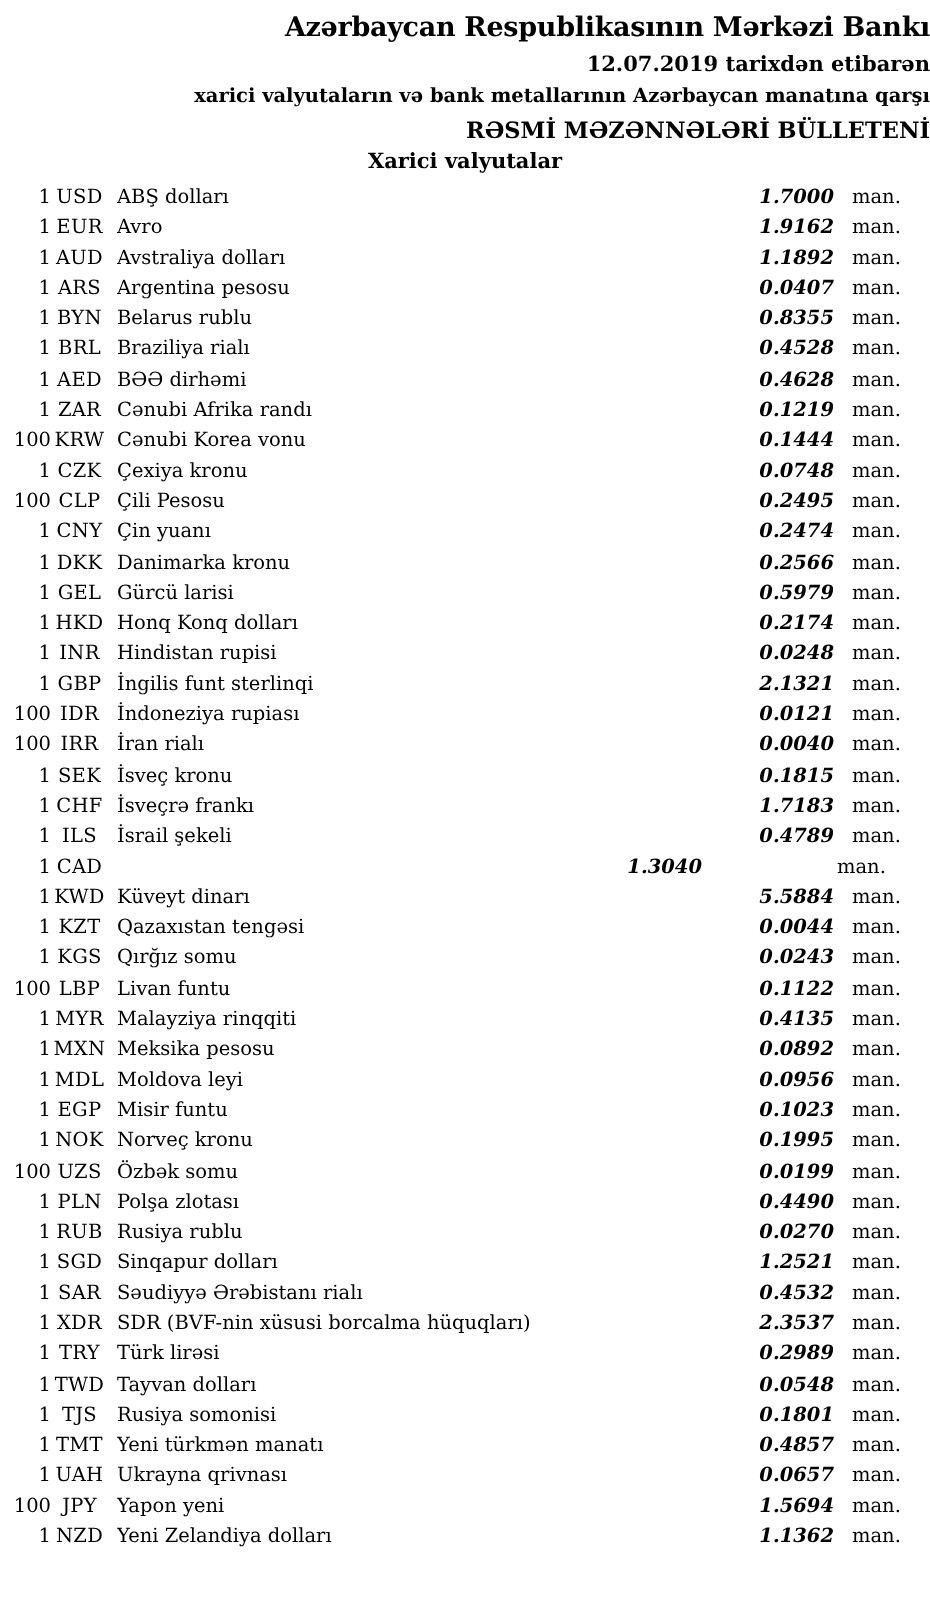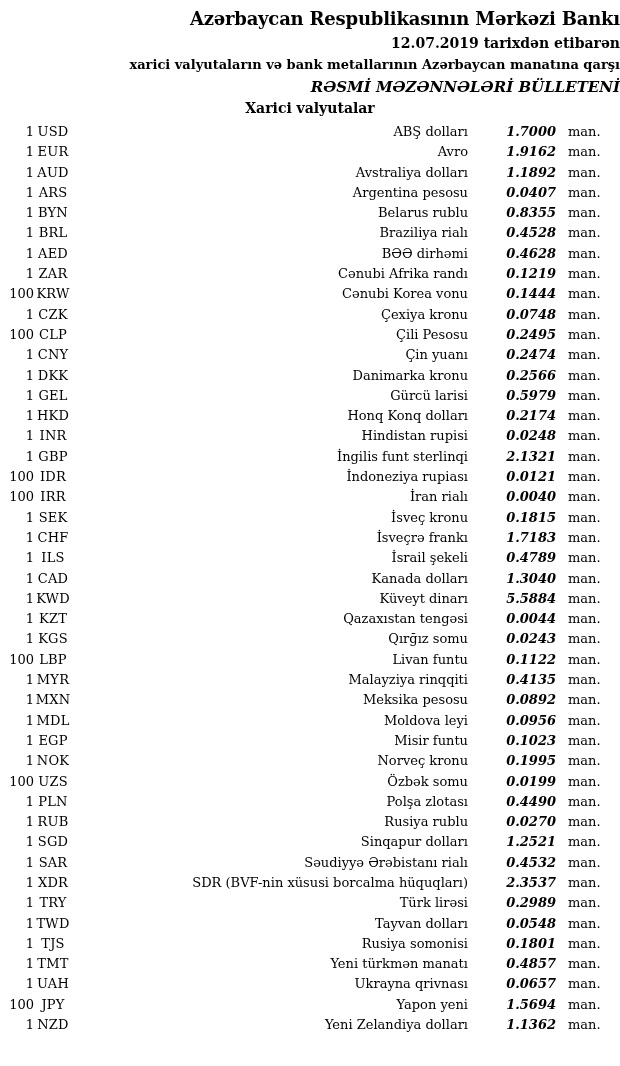--- a/index.html
+++ b/index.html
@@ -32,21 +32,20 @@
   .subtitle {
     font-size: 13px;
     font-weight: 700;
     line-height: 22px;
     margin-left: 32px;
   }
   .bulletin-title {
     font-size: 15px;
     font-weight: 700;
     line-height: 22px;
-    font-style: italic;
   }
   .section-heading {
     text-align: center;
     font-size: 14px;
     font-weight: 700;
     line-height: 20px;
   }
   .rates-table {
     margin-top: 4px;
   }
@@ -60,21 +59,21 @@
     white-space: nowrap;
   }
   .qty {
     text-align: right;
   }
   .code {
     text-align: center;
     letter-spacing: 0.2px;
   }
   .name {
-    text-align: right;
+    text-align: left;
     overflow: hidden;
   }
   .rate {
     text-align: right;
     font-weight: 700;
     font-style: italic;
   }
   .unit {
     text-align: left;
     padding-left: 2px;
@@ -310,21 +309,20 @@
     <span class="name">İsrail şekeli</span>
     <span class="rate">0.4789</span>
     <span></span>
     <span class="unit">man.</span>
   </div>
 
   <div class="rate-row">
     <span class="qty">1</span>
     <span class="code">CAD</span>
     <span></span>
-    <span class="name">Kanada dolları</span>
     <span class="rate">1.3040</span>
     <span></span>
     <span class="unit">man.</span>
   </div>
 
   <div class="rate-row">
     <span class="qty">1</span>
     <span class="code">KWD</span>
     <span></span>
     <span class="name">Küveyt dinarı</span>

